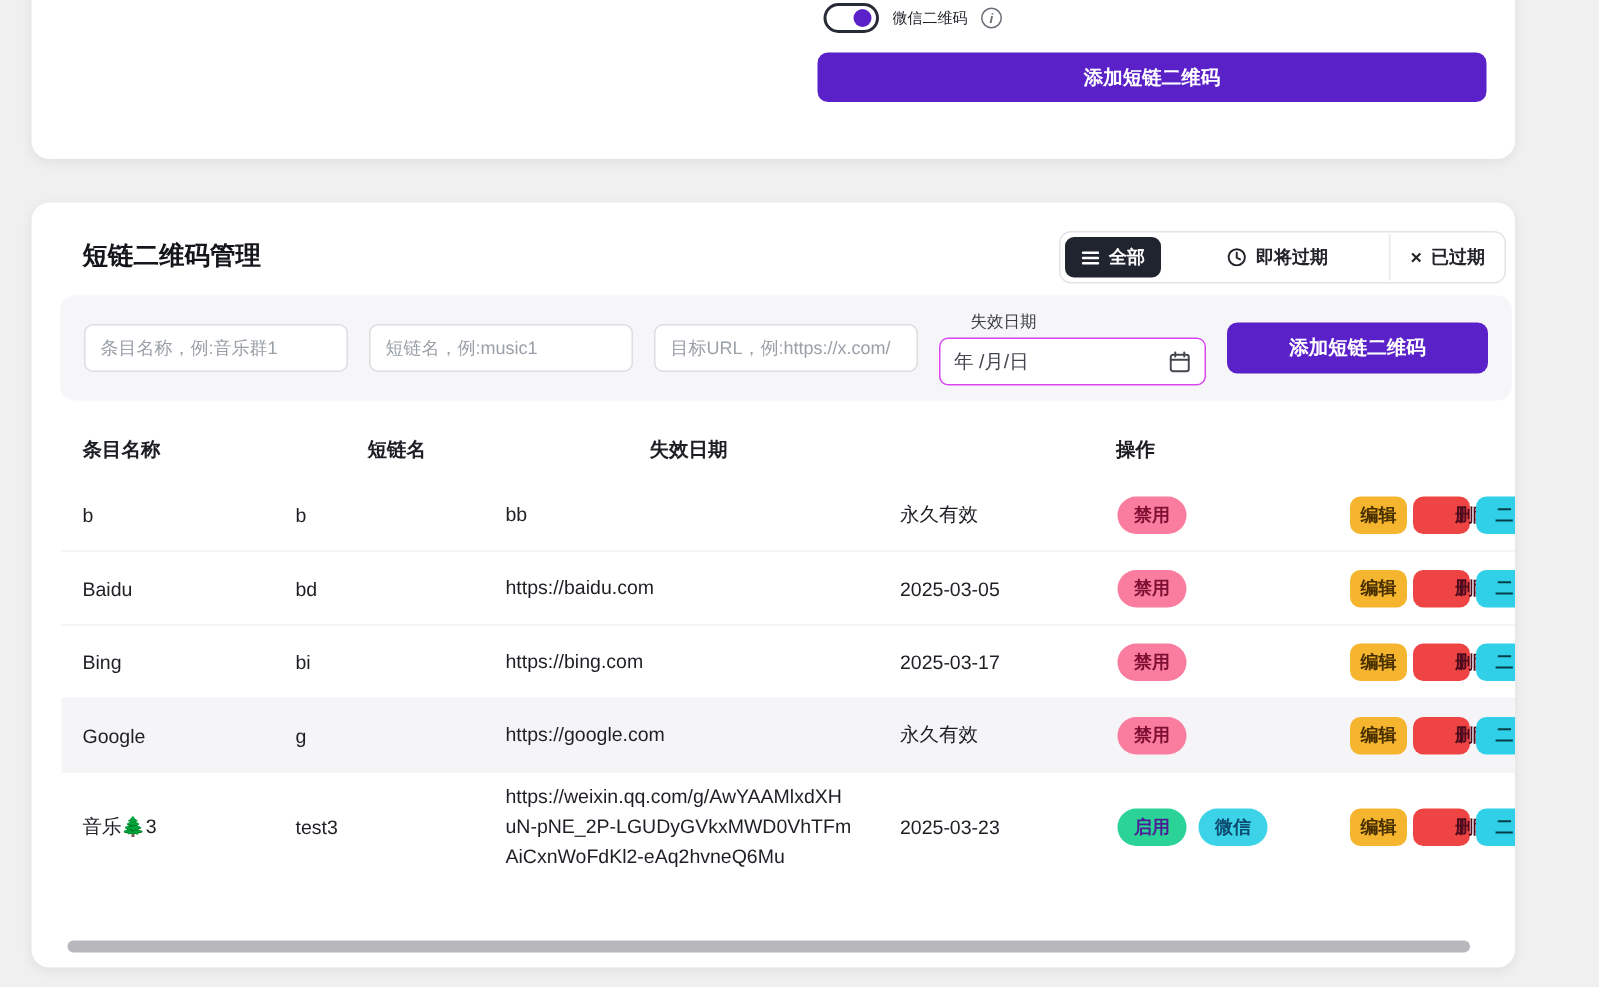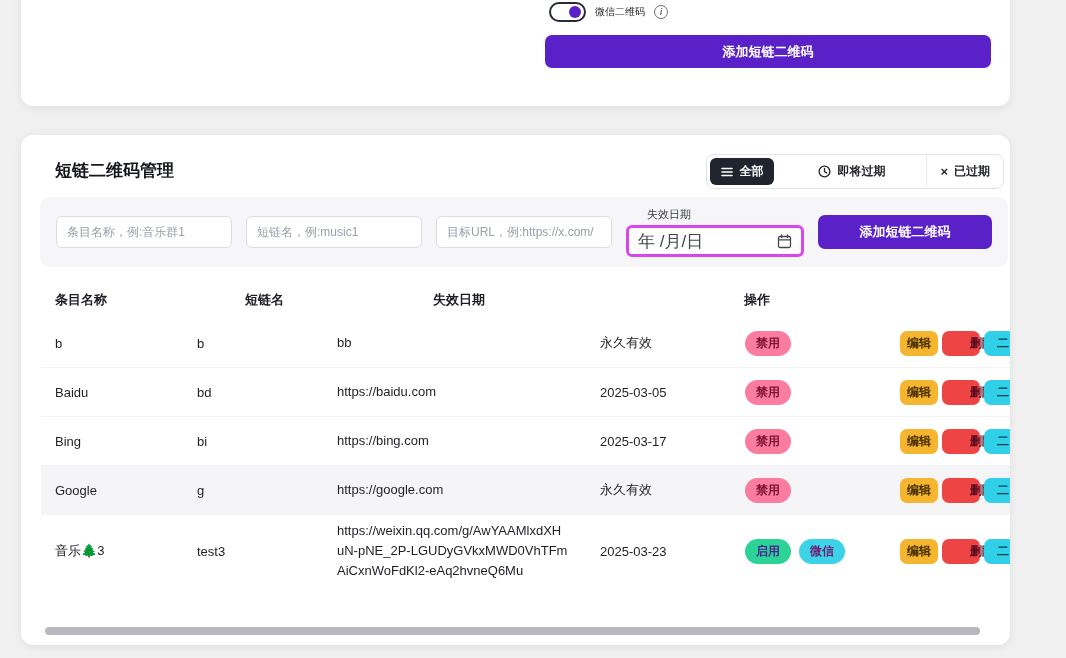--- a/index.html
+++ b/index.html
@@ -45,44 +45,44 @@
     display:flex; align-items:center; padding:0 16px; gap:14px;
   }
   .filter-input {
     width:176px; height:32px; border:1px solid #dcdce1; border-radius:6px;
     background:#fff; padding:0 10px; font-size:12px; color:#333; font-family:inherit;
   }
   .filter-input::placeholder { color:#9aa0a8; }
   .date-group { display:flex; flex-direction:column; }
   .date-label { font-size:11px; color:#3a3d44; margin:0 0 3px 21px; }
   .date-field {
-    width:178px; height:32px; border:3px solid #d946ef; border-radius:6px; background:#fff;
+    width:178px; height:32px; border:1px solid #d946ef; border-radius:6px; background:#fff;
     display:flex; align-items:center; justify-content:space-between;
-    padding:0 9px; font-size:17px; color:#43464d; cursor:pointer;
+    padding:0 9px; font-size:13px; color:#43464d; cursor:pointer;
   }
   .add-btn {
     margin-left:auto; width:174px; height:34px;
     background:#5b21c9; color:#fff; border:none; border-radius:7px;
     font-size:13px; font-weight:700; cursor:pointer; font-family:inherit;
   }
   
   .table { margin:146px 0 0 20px; width:1025px; }
   .thead, .trow { display:grid; grid-template-columns:142px 140px 263px 145px 155px 180px; }
   .thead { height:38px; align-items:center;gap:48px; }
   .th { padding-left:14px; font-size:13px; font-weight:700; color:#1c1e24; }
   .trow { min-height:49px; align-items:center; border-bottom:1px solid #f3f3f5; padding:6px 0; }
   .trow:last-child { border-bottom:none; }
   .trow.hl { background:#f5f5f7; }
   .td { padding-left:14px; font-size:13px; color:#1d1f24; }
   .td-url { word-break:break-all; line-height:1.55; padding-right:18px; }
   .td-ops { display:flex; align-items:center; }
   .badge { display:inline-block; font-size:12px; font-weight:700; padding:4px 11px; border-radius:13px; cursor:pointer; white-space:nowrap; }
   .badge.disabled { background:#fa7c9e; color:#7e1034; }
   .badge.enabled  { background:#2bd396; color:#4c1d95; }
-  .badge.wechat   { background:#3cd3e9; color:#701a75; margin-left:8px; }
+  .badge.wechat   { background:#3cd3e9; color:#0c4a6e; margin-left:8px; }
   .td-actions { display:flex; gap:4px; align-items:center; }
   .abtn { width:38px; height:25px; border:none; border-radius:7px; font-size:12px; font-weight:700; cursor:pointer; font-family:inherit; white-space:nowrap; flex:none; }
   .abtn.edit { background:#f6b52e; color:#472f00; }
   .abtn.del  { background:#ef4444; color:#4f0a1e;padding-left:28px; }
   .abtn.qr   { background:#2fd0e8; color:#073d47; }
   .hscrollbar { position:absolute; left:24px; top:492px; width:935px; height:8px; background:#b7b7bc; border-radius:4px; cursor:pointer; }
 </style>
 </head>
 <body>
 

